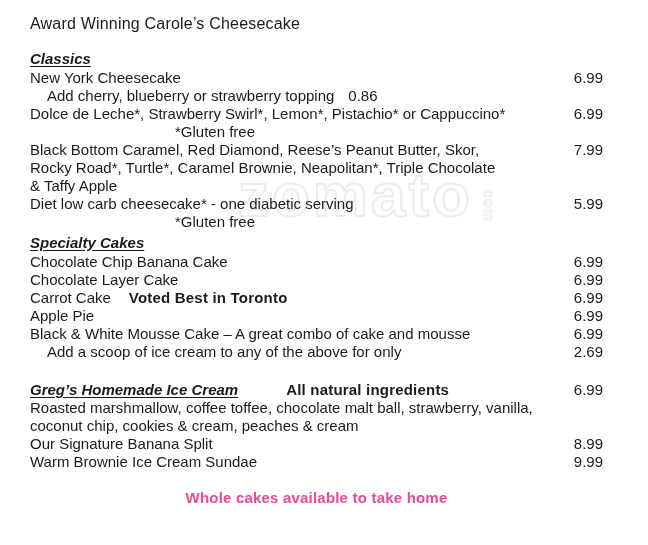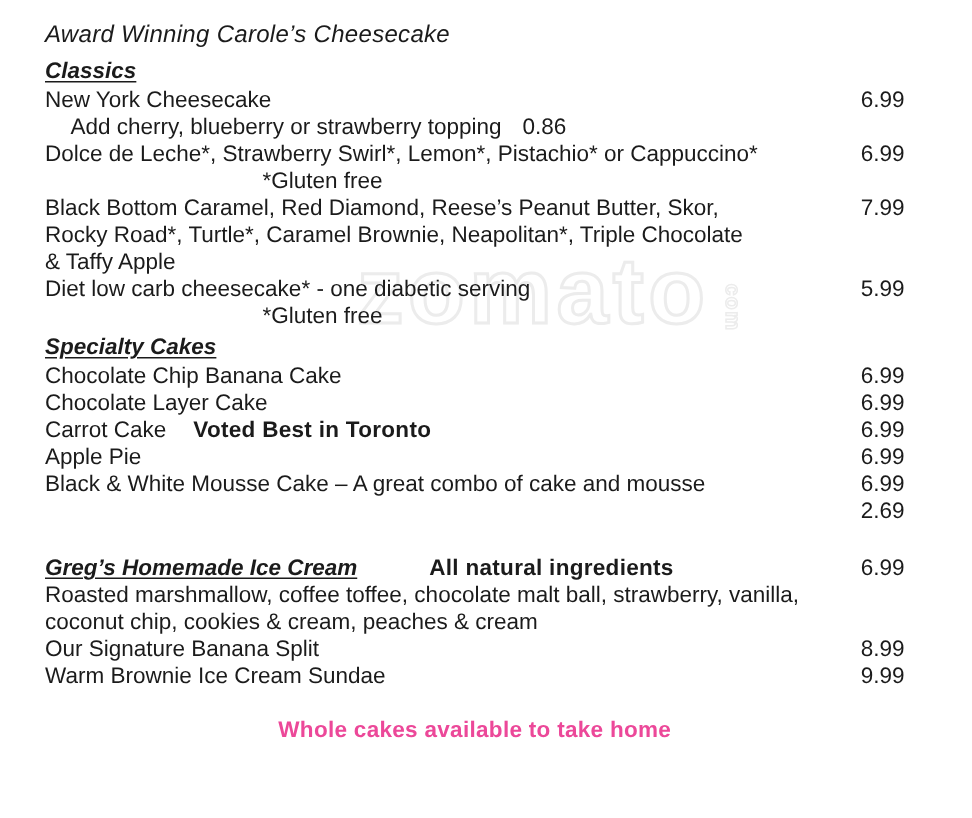--- a/index.html
+++ b/index.html
@@ -9,24 +9,23 @@
     background:#ffffff;
     font-family:"Liberation Sans","DejaVu Sans",sans-serif;
     color:#1b1b1b;
     font-size:15px;
     line-height:18px;
     box-sizing:border-box;
     padding:14px 45px 0 30px;
     overflow:hidden;
   }
   .title{
-    font-style:italic;
     font-size:16px;
     line-height:20px;
-    margin-bottom:5px;
+    margin-bottom:16px;
     letter-spacing:.2px;
   }
   .sec-head{
     font-weight:bold;
     font-style:italic;
     text-decoration:underline;
     text-underline-offset:2px;
     margin-top:3px;
     margin-bottom:1px;
   }
@@ -161,20 +160,21 @@
       <span class="pr">6.99</span>
     </div>
 
     <div class="row">
       <span class="nm">Black &amp; White Mousse Cake – A great combo of cake and mousse</span>
       <span class="grow"></span>
       <span class="pr">6.99</span>
     </div>
 
     <div class="row sub">
+      <span class="nm">Add a scoop of ice cream to any of the above for only</span>
       <span class="grow"></span>
       <span class="pr">2.69</span>
     </div>
 
     <div class="icecream-block">
       <div class="row">
         <span class="head-inline">Greg’s Homemade Ice Cream</span>
         <span class="head-badge">All natural ingredients</span>
         <span class="grow"></span>
         <span class="pr">6.99</span>

